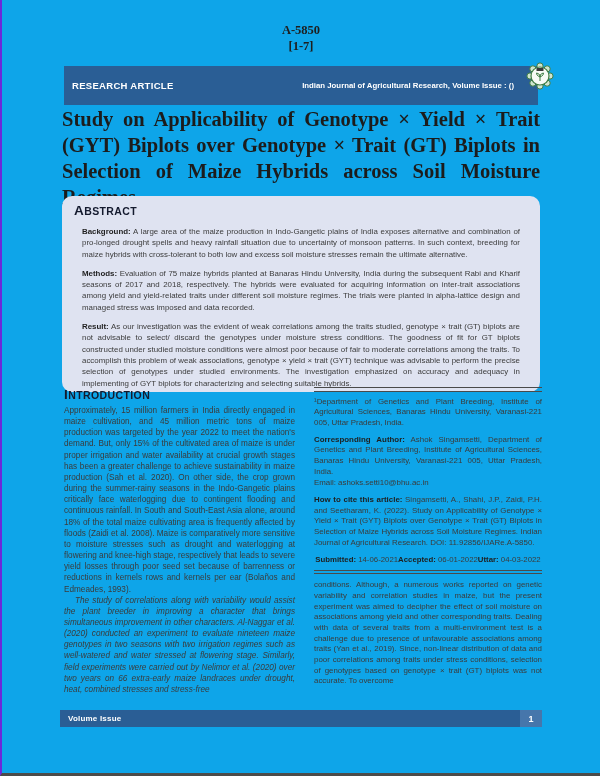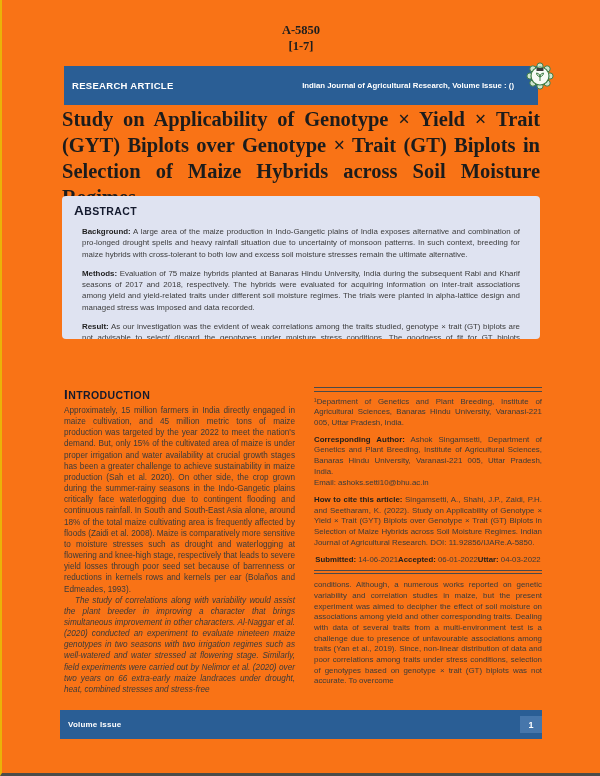--- a/index.html
+++ b/index.html
@@ -1,19 +1,19 @@
 <!DOCTYPE html>
 <html><head>
 <meta charset="utf-8">
 <style>
   html,body { margin:0; padding:0; background:#ffffff; }
   .page {
     position:relative; width:600px; height:776px; box-sizing:border-box;
-    background:#f97316; overflow:hidden;
-    border-left:2px solid #eab308; border-bottom:3px solid #4c4c4a;
+    background:#0ea5e9; overflow:hidden;
+    border-left:2px solid #6d28d9; border-bottom:3px solid #4c4c4a;
     font-family:"Liberation Sans", sans-serif; color:#3b3b3b;
   }
   .idblock {
     padding-top:22px; text-align:center; line-height:1.3;
     font-family:"Liberation Serif", serif; font-weight:bold; font-size:12.5px; color:#1e1e1e;
   }
   .journal-bar {
     position:absolute; left:62px; right:62px; top:66px; height:39px;
     background:#2a5e95; display:flex; align-items:center; justify-content:space-between;
     padding:0 8px; box-sizing:border-box;gap:26px;
@@ -26,22 +26,22 @@
     font-family:"Liberation Serif", serif; font-size:20.5px; line-height:1.27;
     color:#1c1c1c; text-align:justify;
   }
   .byline {
     position:absolute; top:176px; left:60px; right:60px;
     display:flex; justify-content:space-between; align-items:baseline; font-size:8.3px;margin-top:28px;
   }
   .authors { color:#3b3b3b; }
   .doi { font-weight:bold; color:#222; }
   .abstract {
-    position:absolute; top:196px; left:60px; right:60px; height:143px; overflow:hidden;
-    background:#dfe3f1; padding:7px 12px; box-sizing:border-box; border-radius:4px;
+    position:absolute; top:196px; left:60px; right:60px; height:196px; overflow:hidden;
+    background:#dfe3f1; padding:7px 12px; box-sizing:border-box; border-radius:10px;
   }
   .abstract h2, .col-left h3 {
     margin:0 0 3px; font-size:10.5px; letter-spacing:.4px; color:#141a2e; font-weight:bold;
   }
   .abstract h2::first-letter, .col-left h3::first-letter { font-size:13.5px; }
   .abstract p { margin:8px; font-size:7.9px; line-height:1.43; text-align:justify; color:#3b3b3b; }
   .abstract p.kw { margin-top:6px; }
   b.lead { color:#1f1f1f; }
   .columns {
     position:absolute; top:387px; left:62px; right:58px; height:308px; overflow:hidden;
@@ -50,21 +50,21 @@
   .col-left { width:231px; flex:none; }
   .col-left p { margin:0; font-size:8.2px; line-height:1.36; text-align:justify; }
   .col-left p.indent { text-indent:11px;font-style:italic; }
   .col-right { flex:1; font-size:7.9px; line-height:1.35; }
   .dbl-rule { border-top:1.5px solid #4a4a4a; border-bottom:1px solid #4a4a4a; height:2.5px; margin:0 0 5px; }
   .dbl-rule.mid { margin:4px 0 6px; }
   .col-right p { margin:0 0 1px; text-align:justify; }
   .blockgap { margin-top:6px !important; }
   .dates { display:flex; justify-content:center; margin-top:7px; font-size:7.8px; }
   .footer-bar {
-    position:absolute; left:58px; right:58px; top:710px; height:29px;
+    position:absolute; left:58px; right:58px; top:710px; height:17px;
     background:#2a5e95; display:flex; align-items:center;
   }
   .vol { color:#fff; font-weight:bold; font-size:8px; padding-left:8px; letter-spacing:.2px; }
   .pagebox {
     margin-left:auto; width:22px; height:17px; background:#4676ab;
     color:#fff; font-weight:bold; font-size:9px;
     display:flex; align-items:center; justify-content:center;
   }
 </style>
 </head>

